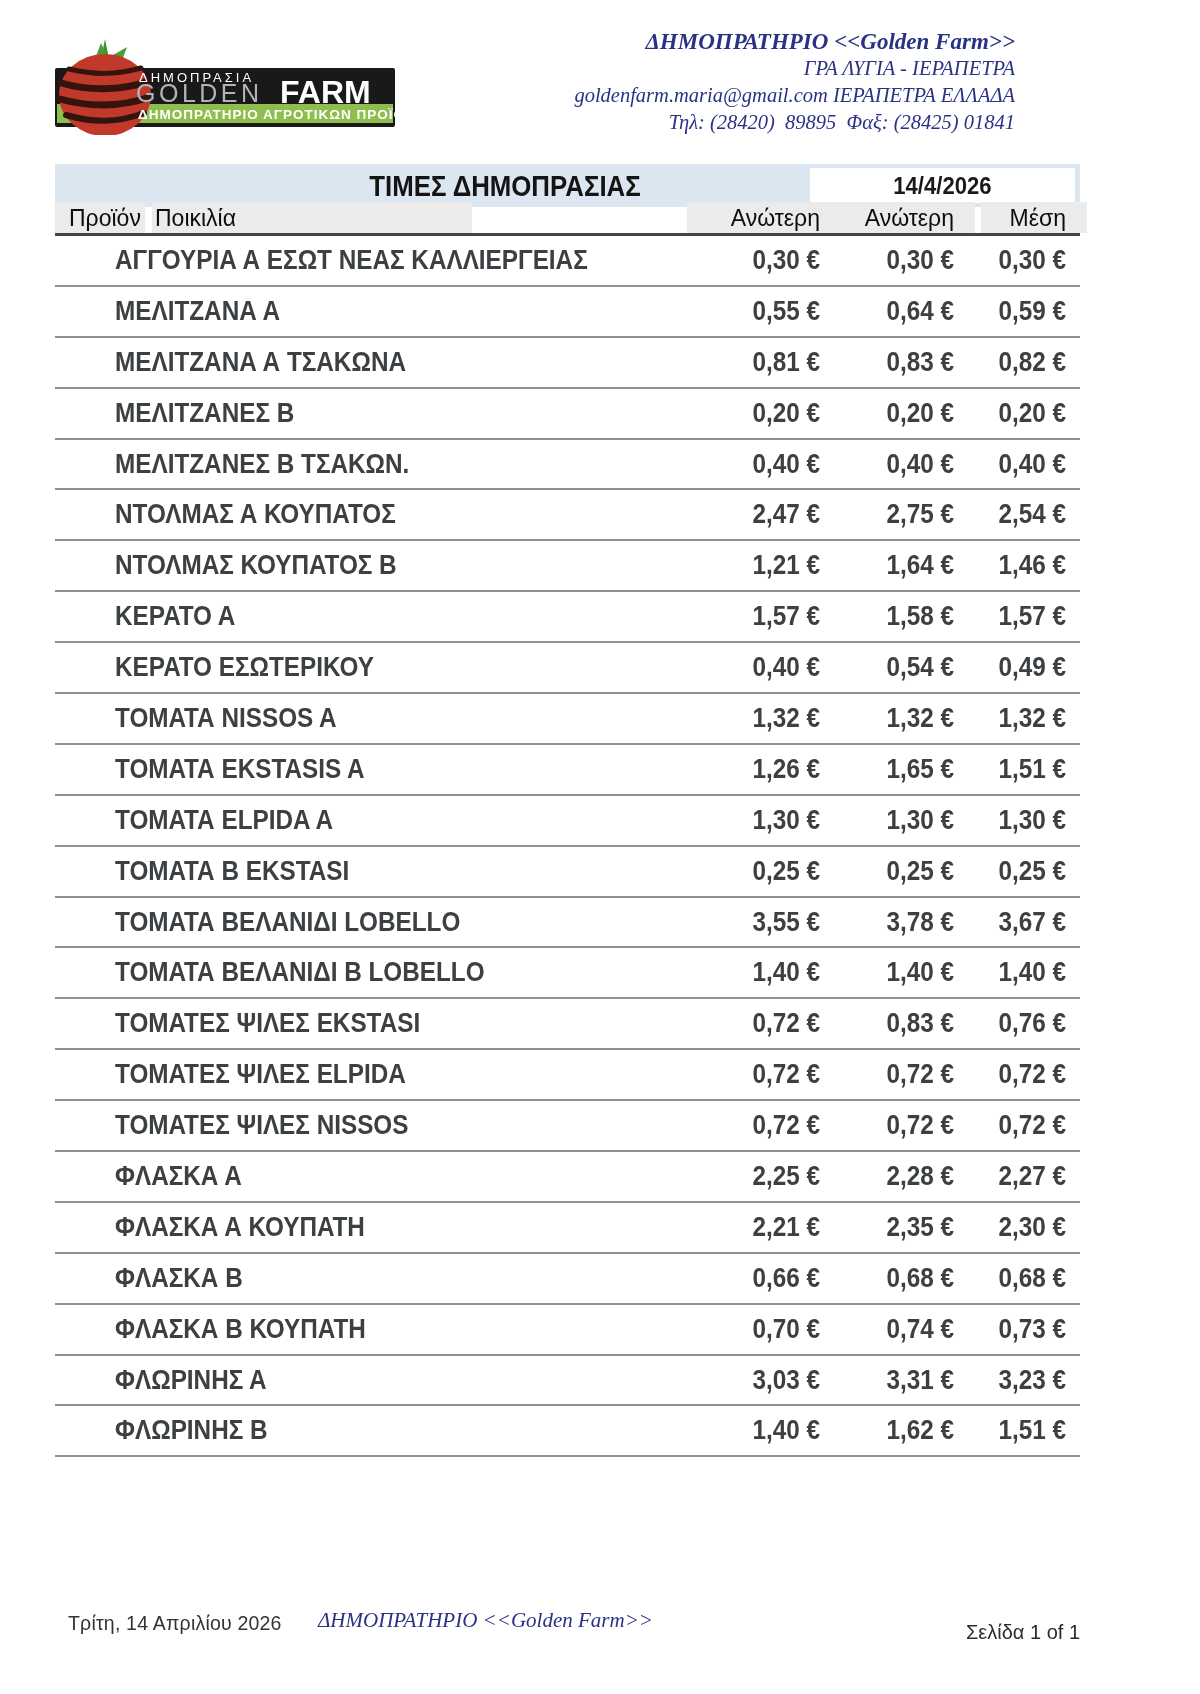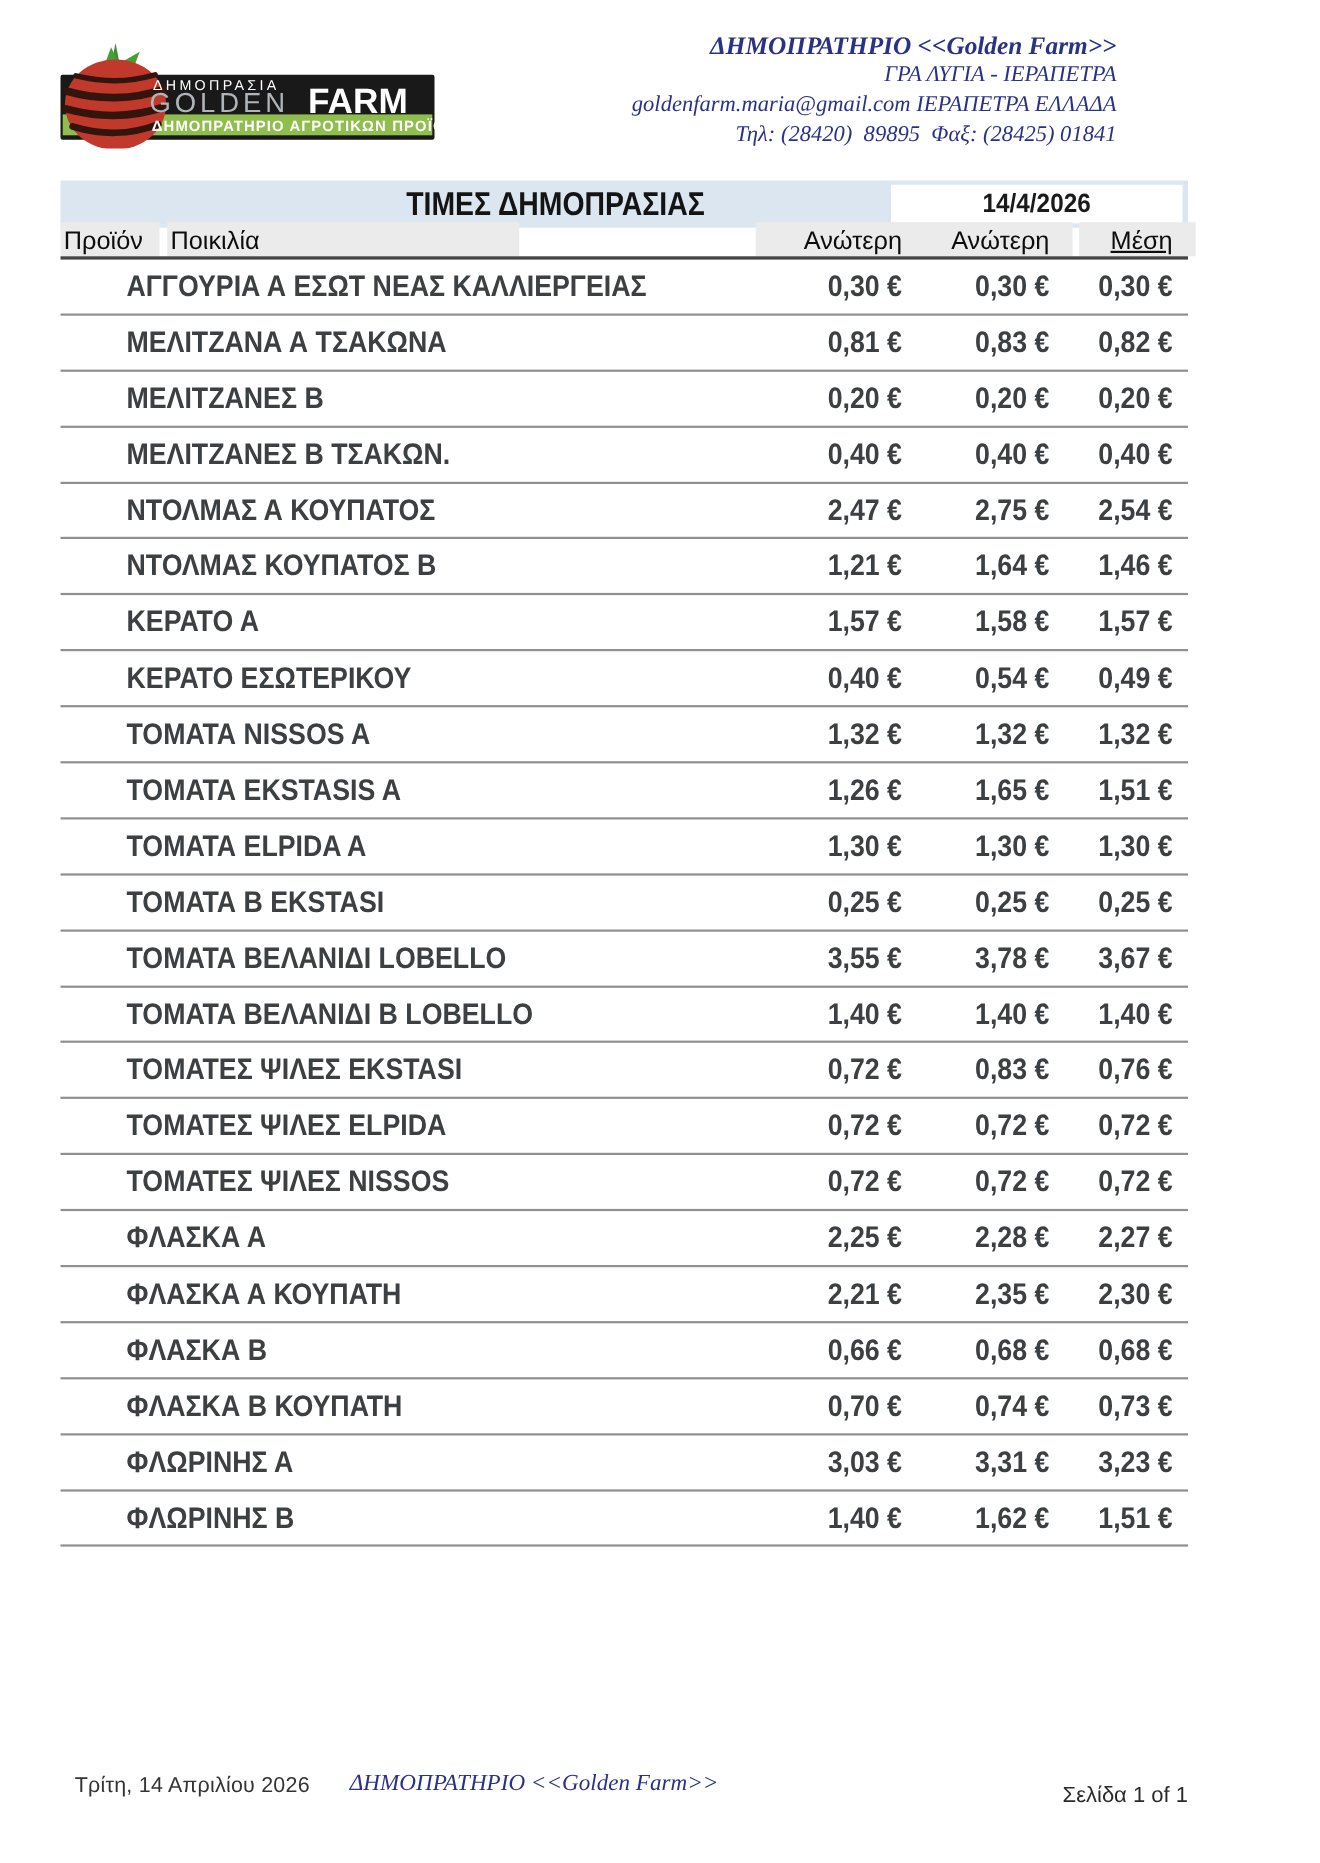--- a/index.html
+++ b/index.html
@@ -46,25 +46,25 @@
   }
   .date-box span{display:inline-block;transform:scaleX(0.92);transform-origin:center;}
   
   .col-headers{position:absolute;left:55px;top:202px;width:1025px;height:31px;font-size:23px;color:#0d0d0d;}
   .hcell{position:absolute;top:0;height:31px;background:var(--header_cell);}
   .hc-product{left:0;width:90px;}
   .hc-variety{left:97px;width:320px;}
   .hc-minmax{left:632px;width:288px;}
   .hc-mesi{left:926px;width:106px;}
   .hlabel{position:absolute;top:0;height:31px;line-height:33px;white-space:nowrap;}
-  .hl-product{left:3px;}
+  .hl-product{left:14px;}
   .hl-variety{left:100px;}
   .hl-min{right:260px;text-align:right;}
   .hl-max{right:126px;text-align:right;}
-  .hl-avg{right:14px;text-align:right;text-decoration:underline;}
+  .hl-avg{right:14px;text-align:right;}
   
   .rows{
     position:absolute;left:55px;top:233px;width:1025px;
     border-top:3px solid var(--line_dark);
   }
   .row{
     position:relative;height:50.9px;border-bottom:2px solid var(--line_gray);
     font-weight:bold;font-size:27px;color:var(--text_dark);
   }
   .row .name{
@@ -141,20 +141,26 @@
   </div>
 
   <div class="rows">
       <div class="row">
       <span class="name">ΑΓΓΟΥΡΙΑ Α ΕΣΩΤ ΝΕΑΣ ΚΑΛΛΙΕΡΓΕΙΑΣ</span>
       <span class="price p-min">0,30 €</span>
       <span class="price p-max">0,30 €</span>
       <span class="price p-avg">0,30 €</span>
     </div>
       <div class="row">
+      <span class="name">ΜΕΛΙΤΖΑΝΑ Α</span>
+      <span class="price p-min">0,55 €</span>
+      <span class="price p-max">0,64 €</span>
+      <span class="price p-avg">0,59 €</span>
+    </div>
+      <div class="row">
       <span class="name">ΜΕΛΙΤΖΑΝΑ Α ΤΣΑΚΩΝΑ</span>
       <span class="price p-min">0,81 €</span>
       <span class="price p-max">0,83 €</span>
       <span class="price p-avg">0,82 €</span>
     </div>
       <div class="row">
       <span class="name">ΜΕΛΙΤΖΑΝΕΣ Β</span>
       <span class="price p-min">0,20 €</span>
       <span class="price p-max">0,20 €</span>
       <span class="price p-avg">0,20 €</span>

